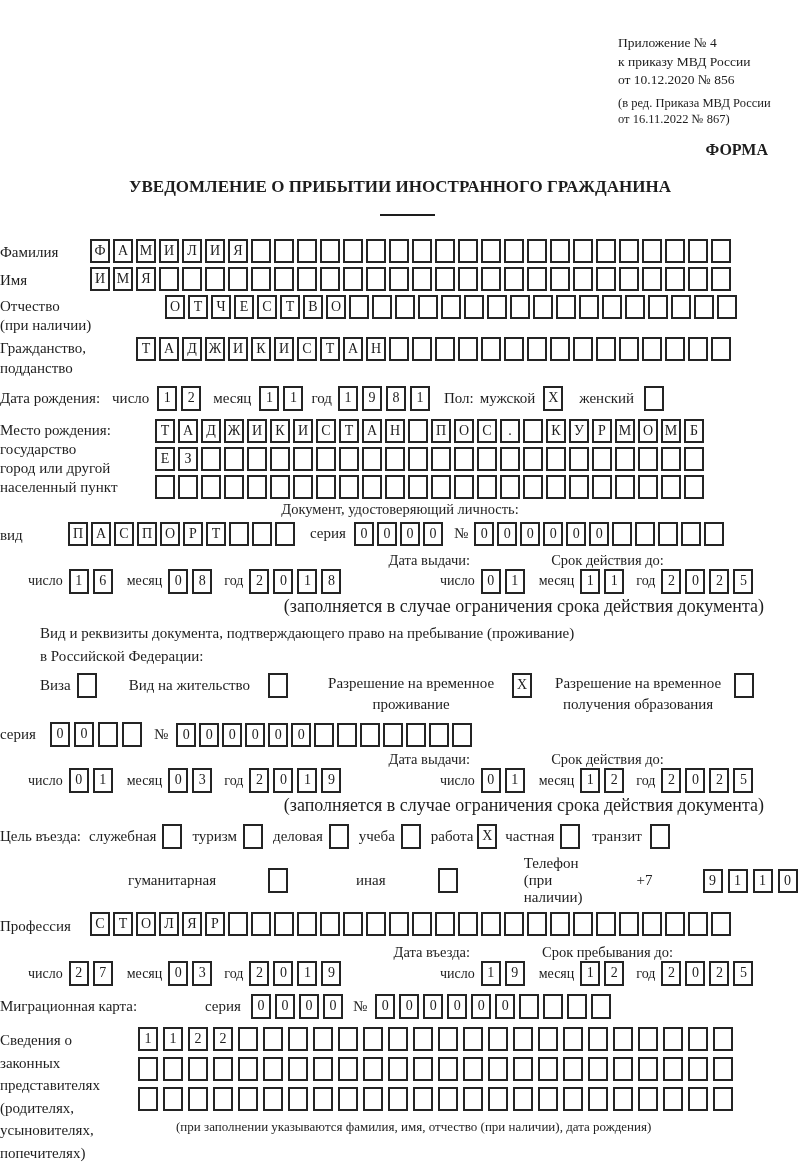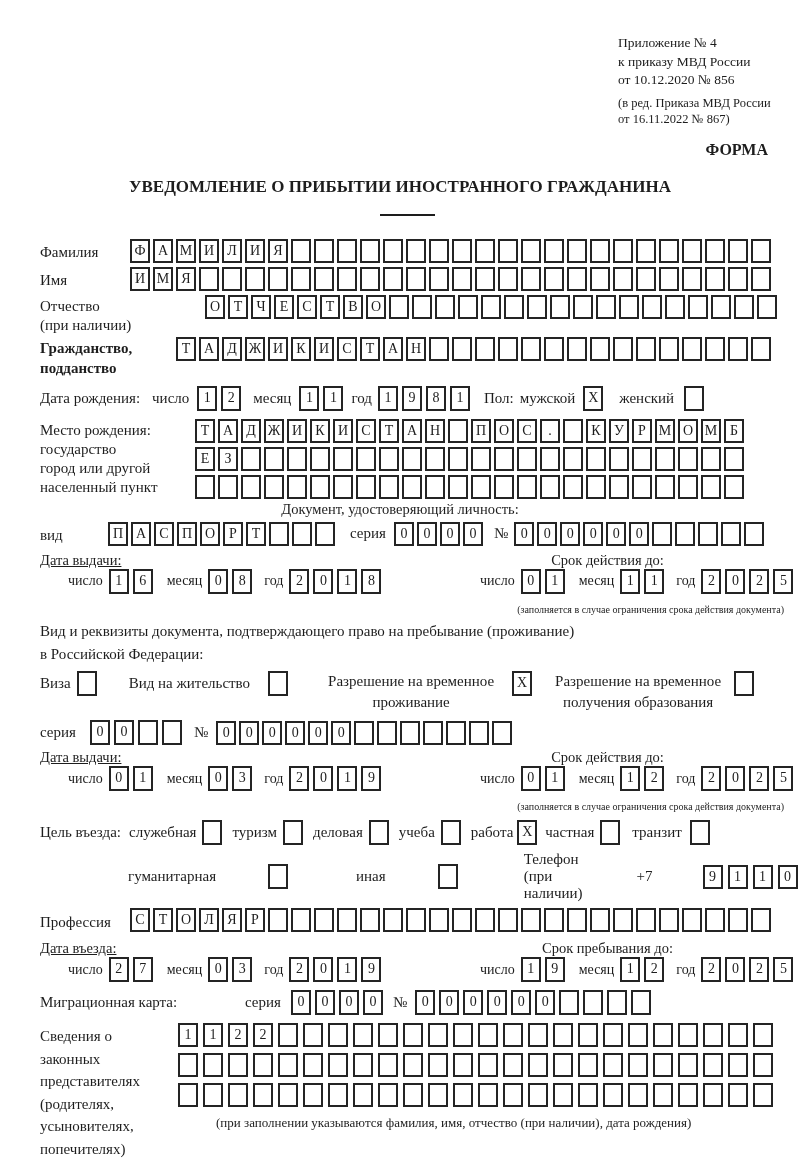--- a/index.html
+++ b/index.html
@@ -15,50 +15,50 @@
   .hdr { margin-left:618px; font-size:13.5px; line-height:1.38; }
   .hdr .amend { font-size:12.5px; line-height:1.3; }
   .hdr .amend.first { margin-top:5px; }
   .forma { text-align:right; padding-right:32px; font-weight:bold; font-size:16px; margin-top:14px; }
 
   .title { margin-top:16px; text-align:center; font-weight:bold; font-size:17px; line-height:1.4; }
   .blank { display:inline-block; width:55px; border-bottom:2px solid #1d1d1d; margin-left:14px; }
   .sec1  { margin-top:14px; text-align:center; font-weight:bold; font-size:15px; }
 
   
-  .frow { display:flex; align-items:flex-start; padding-left:40px; }
+  .frow { display:flex; align-items:flex-start; }
   .alc  { align-items:center; }
   .flabel { flex:0 0 auto; padding-top:4px; }
   .lh { line-height:1.28; padding-top:2px; }
   .cells { white-space:nowrap; flex:0 0 auto; }
   .cbox {
     display:inline-block; width:20px; height:24px;
     border:2px solid #242424; margin-right:3px;
     text-align:center; font-size:14px; line-height:20px; vertical-align:top;
     background:#fff;
   }
   .cbox.d { margin-right:4px; height:25px; }
   .cbox.p { margin-right:5px; }
   .cbox.r { margin-right:5px; }
   .rowgap { display:block; margin-bottom:4px; }
 
-  .w68{width:68px;} .w90{width:90px;} .w136{width:136px;font-weight:bold;}
+  .w68{width:68px;} .w90{width:90px;} .w136{width:136px;}
   .w138{width:138px;} .w155{width:155px;} .w165{width:165px;} .w205{width:205px;}
   .ml4{margin-left:4px;} .ml6{margin-left:6px;} .ml8{margin-left:8px;} .ml10{margin-left:10px;}
   .ml12{margin-left:12px;} .ml14{margin-left:14px;} .ml16{margin-left:16px;} .ml18{margin-left:18px;}
   .ml20{margin-left:20px;} .ml28{margin-left:28px;} .ml30{margin-left:30px;}
   .mt2{margin-top:2px;} .mt4{margin-top:4px;} .mt6{margin-top:6px;} .mt8{margin-top:8px;} .mt16{margin-top:16px;}
 
   .center-bold { text-align:center; font-weight:normal; font-size:14.5px; }
-  .note-r { text-align:right; padding-right:16px; font-size:10px; margin-top:10px; }
+  .note-r { text-align:right; padding-right:36px; font-size:18px; margin-top:2px; }
   .para { padding-left:40px; font-size:15px; }
 
   
   .dcap-row { display:flex; padding-left:40px; font-size:14.5px; }
-  .dcap.left { width:430px; text-align:left;text-decoration:underline; }
+  .dcap.left { width:430px; text-align:right; }
   .dcap.right { flex:1; text-align:center; padding-right:55px; }
   .drow { font-size:14px; }
   .dgroup { display:flex; align-items:center; flex:0 0 auto; }
   .dgroup.left { width:430px; padding-left:28px; }
   .dgroup.right { padding-left:10px; }
 
   
   .cbrow { display:flex; align-items:flex-start; padding-left:40px; }
   .cblk { text-align:center; line-height:1.45; flex:0 0 auto; }
   .w175 { width:178px; }

